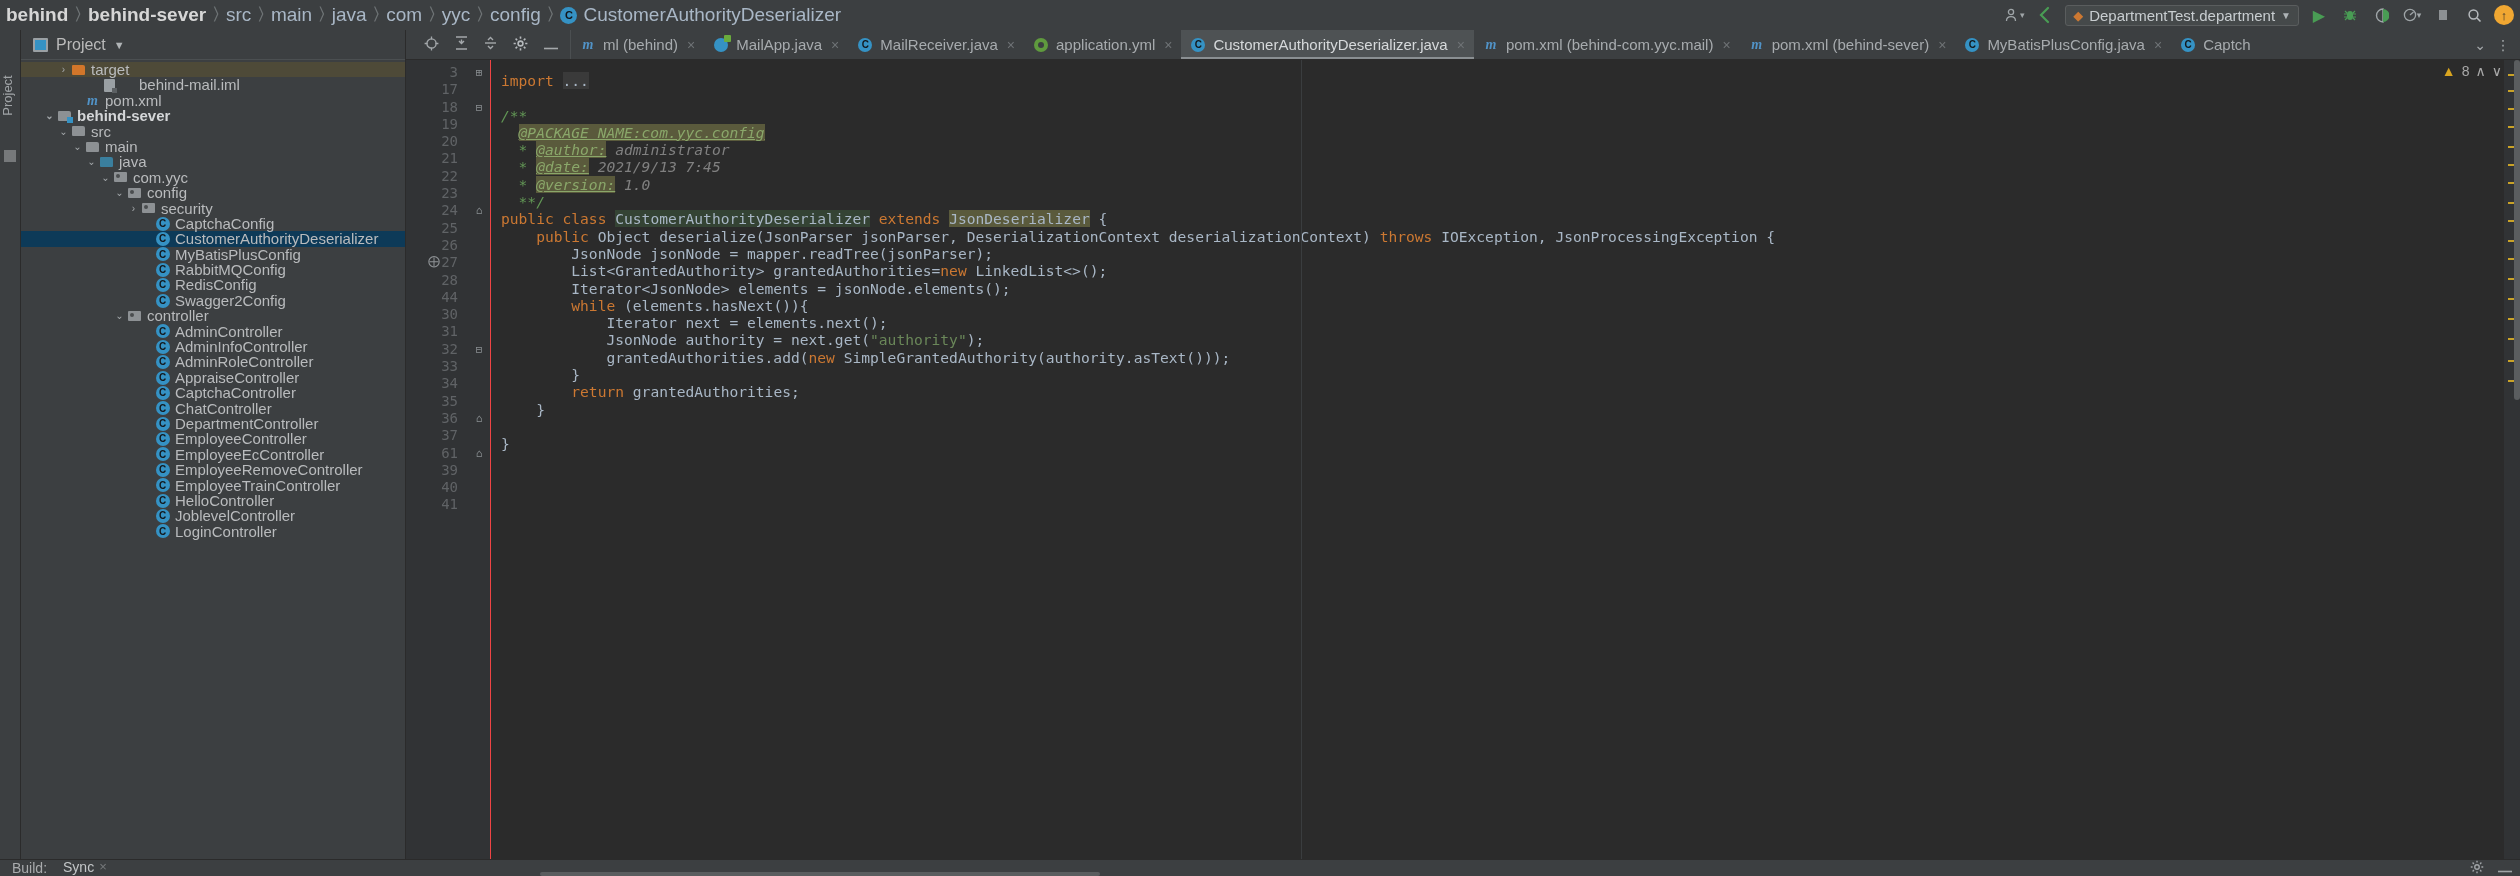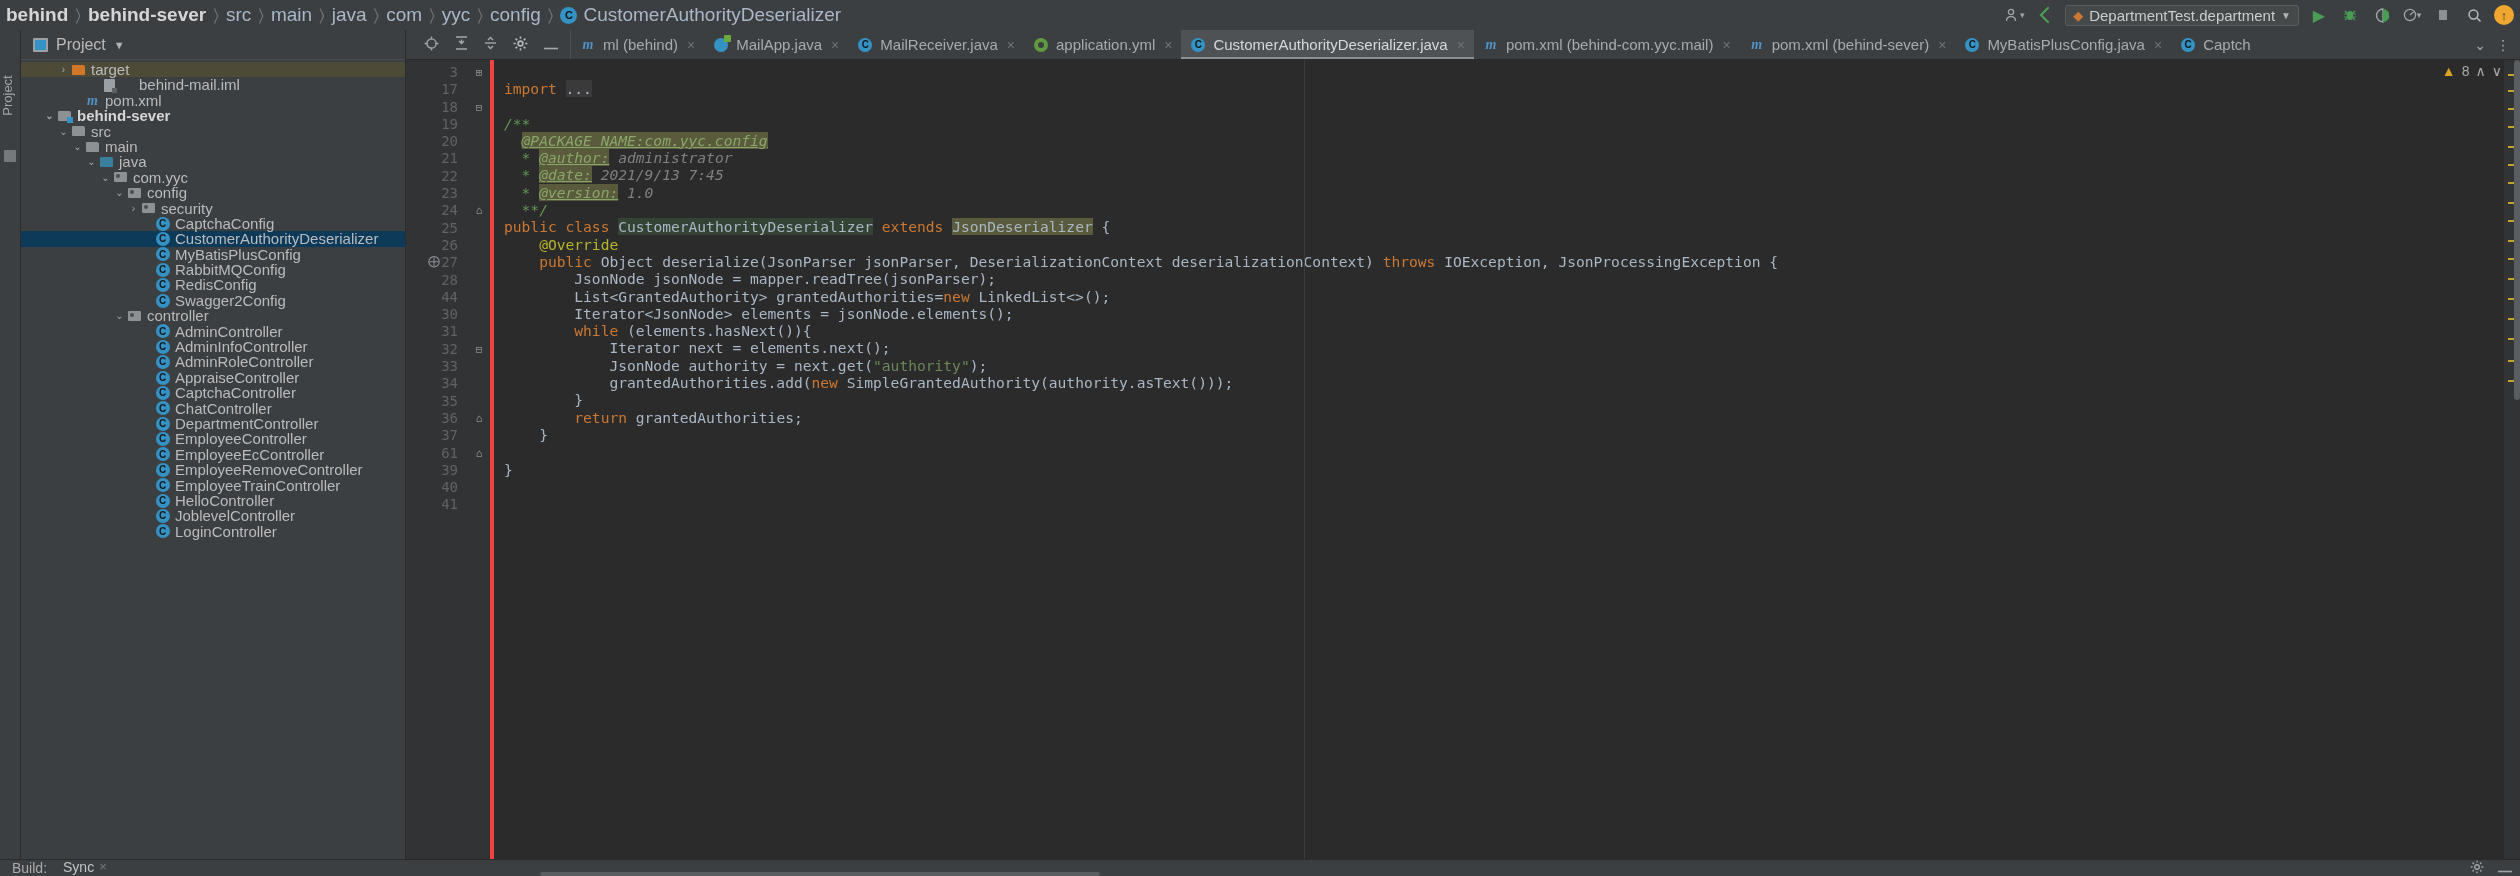--- a/index.html
+++ b/index.html
@@ -11,21 +11,21 @@
     color: #bbbbbb;
   }
   
   #topbar {
     height: 30px; width: 100%;
     background: #3c3f41;
     display: flex; align-items: center;
     font-size: 19px;
     position: relative;
   }
-  .crumbs { display: flex; align-items: flex-end; padding-left: 2px; }
+  .crumbs { display: flex; align-items: flex-start; padding-left: 2px; }
   .crumb { color: #a9b7c6; padding: 0 4px; white-space: nowrap; }
   .crumb.bold { font-weight: bold; color: #d6d6d6; }
   .crumb-sep { color: #6e7375; font-size: 17px; padding: 0 3px; }
   .cls-badge {
     display: inline-flex; align-items: center; justify-content: center;
     width: 17px; height: 17px; border-radius: 50%;
     background: #3592c4; color: #11151a;
     font-size: 11px; font-weight: bold; margin-right: 6px;
     font-family: "Liberation Sans", sans-serif;
   }
@@ -154,23 +154,23 @@
   #gutter {
     width: 62px; flex: 0 0 62px; background: #313335;
     text-align: right; padding-top: 4px;
     font-family: "DejaVu Sans Mono", monospace; font-size: 14px; color: #606366;
     position: relative;
   }
   #foldcol { width: 22px; flex: 0 0 22px; background: #313335; padding-top: 4px; position: relative; }
   .gline { height: 17.3px; line-height: 17.3px; padding-right: 10px; }
   .foldline { height: 17.3px; line-height: 17.3px; text-align: center; color: #8a8f92; font-size: 11px; font-family: "DejaVu Sans Mono", monospace; }
   #codescroll {
-    flex: 1; padding-top: 20px; padding-left: 10px; overflow: hidden;
+    flex: 1; padding-top: 12px; padding-left: 10px; overflow: hidden;
     font-family: "DejaVu Sans Mono", monospace; font-size: 14.6px;
-    border-left: 4px solid #ef4444; position: relative;
+    border-left: 1px solid #ef4444; position: relative;
   }
   .cline { height: 17.3px; line-height: 17.3px; white-space: pre; }
   .kw { color: #cc7832; }
   .str { color: #6a8759; }
   .id { color: #a9b7c6; }
   .cmt { color: #629755; font-style: italic; }
   .cmt-plain { color: #808080; font-style: italic; }
   .cjk { color: #808080; font-style: italic; font-family: "DejaVu Sans", sans-serif; }
   .tag { color: #8aa76a; font-style: italic; text-decoration: underline; background: #5a5a3c; }
   .hl-olive { background: #5a5a3c; }
@@ -690,21 +690,20 @@
         <div id="guideline"></div>
       <div class="cline"><span class="kw">import </span><span class="id hl-dark">...</span></div>
           <div class="cline">&nbsp;</div>
           <div class="cline"><span class="cmt">/**</span></div>
           <div class="cline"><span class="id">  </span><span class="tag">@PACKAGE_NAME:com.yyc.config</span></div>
           <div class="cline"><span class="cmt">  * </span><span class="tag">@author:</span><span class="cmt-plain"> administrator</span></div>
           <div class="cline"><span class="cmt">  * </span><span class="tag">@date:</span><span class="cmt-plain"> 2021/9/13 7:45</span></div>
           <div class="cline"><span class="cmt">  * </span><span class="tag">@version:</span><span class="cmt-plain"> 1.0</span></div>
           <div class="cline"><span class="cmt">  **/</span></div>
           <div class="cline"><span class="kw">public class </span><span class="id hl-green">CustomerAuthorityDeserializer</span><span class="kw"> extends </span><span class="id hl-olive">JsonDeserializer</span><span class="id"> {</span></div>
-          <div class="cline"><span class="id">    </span><span class="anno">@Override</span></div>
           <div class="cline"><span class="id">    </span><span class="kw">public </span><span class="id">Object deserialize(JsonParser jsonParser, DeserializationContext deserializationContext) </span><span class="kw">throws </span><span class="id">IOException, JsonProcessingException {</span></div>
           <div class="cline"><span class="id">        JsonNode jsonNode = mapper.readTree(jsonParser);</span></div>
           <div class="cline"><span class="id">        List&lt;GrantedAuthority&gt; grantedAuthorities=</span><span class="kw">new </span><span class="id">LinkedList&lt;&gt;();</span></div>
           <div class="cline"><span class="id">        Iterator&lt;JsonNode&gt; elements = jsonNode.elements();</span></div>
           <div class="cline"><span class="id">        </span><span class="kw">while </span><span class="id">(elements.hasNext()){</span></div>
           <div class="cline"><span class="id">            Iterator next = elements.next();</span></div>
           <div class="cline"><span class="id">            JsonNode authority = next.get(</span><span class="str">"authority"</span><span class="id">);</span></div>
           <div class="cline"><span class="id">            grantedAuthorities.add(</span><span class="kw">new </span><span class="id">SimpleGrantedAuthority(authority.asText()));</span></div>
           <div class="cline"><span class="id">        }</span></div>
           <div class="cline"><span class="id">        </span><span class="kw">return </span><span class="id">grantedAuthorities;</span></div>

